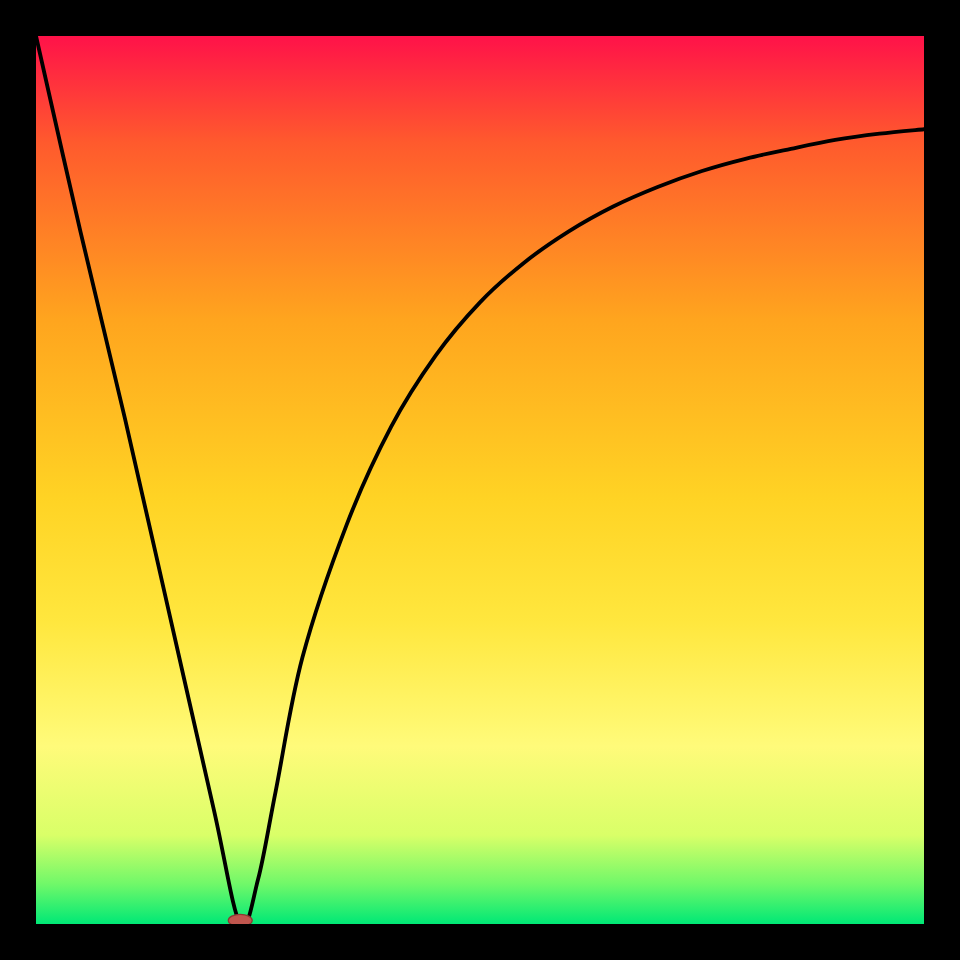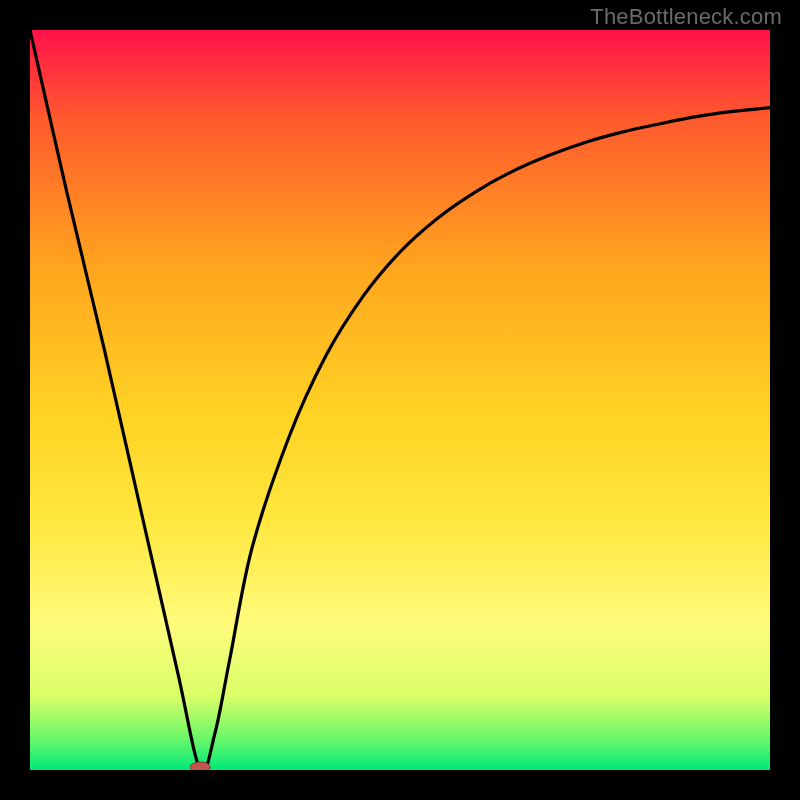--- a/index.html
+++ b/index.html
@@ -38,21 +38,20 @@
   svg.plot {
     display: block;
     width: 740px;
     height: 740px;
   }
 </style>
 </head>
 <body>
 
 <div class="outer">
-  <div class="watermark">TheBottleneck.com</div>
 
   <div class="plot-frame">
     <svg class="plot" viewBox="0 0 740 740" preserveAspectRatio="none">
       <defs>
         <linearGradient id="bg-grad" x1="0" y1="0" x2="0" y2="1">
 
         <stop offset="0.0%" stop-color="#ff1249"></stop>
             <stop offset="12.0%" stop-color="#ff5a2d"></stop>
             <stop offset="32.0%" stop-color="#ffa51e"></stop>
             <stop offset="52.0%" stop-color="#ffd324"></stop>

